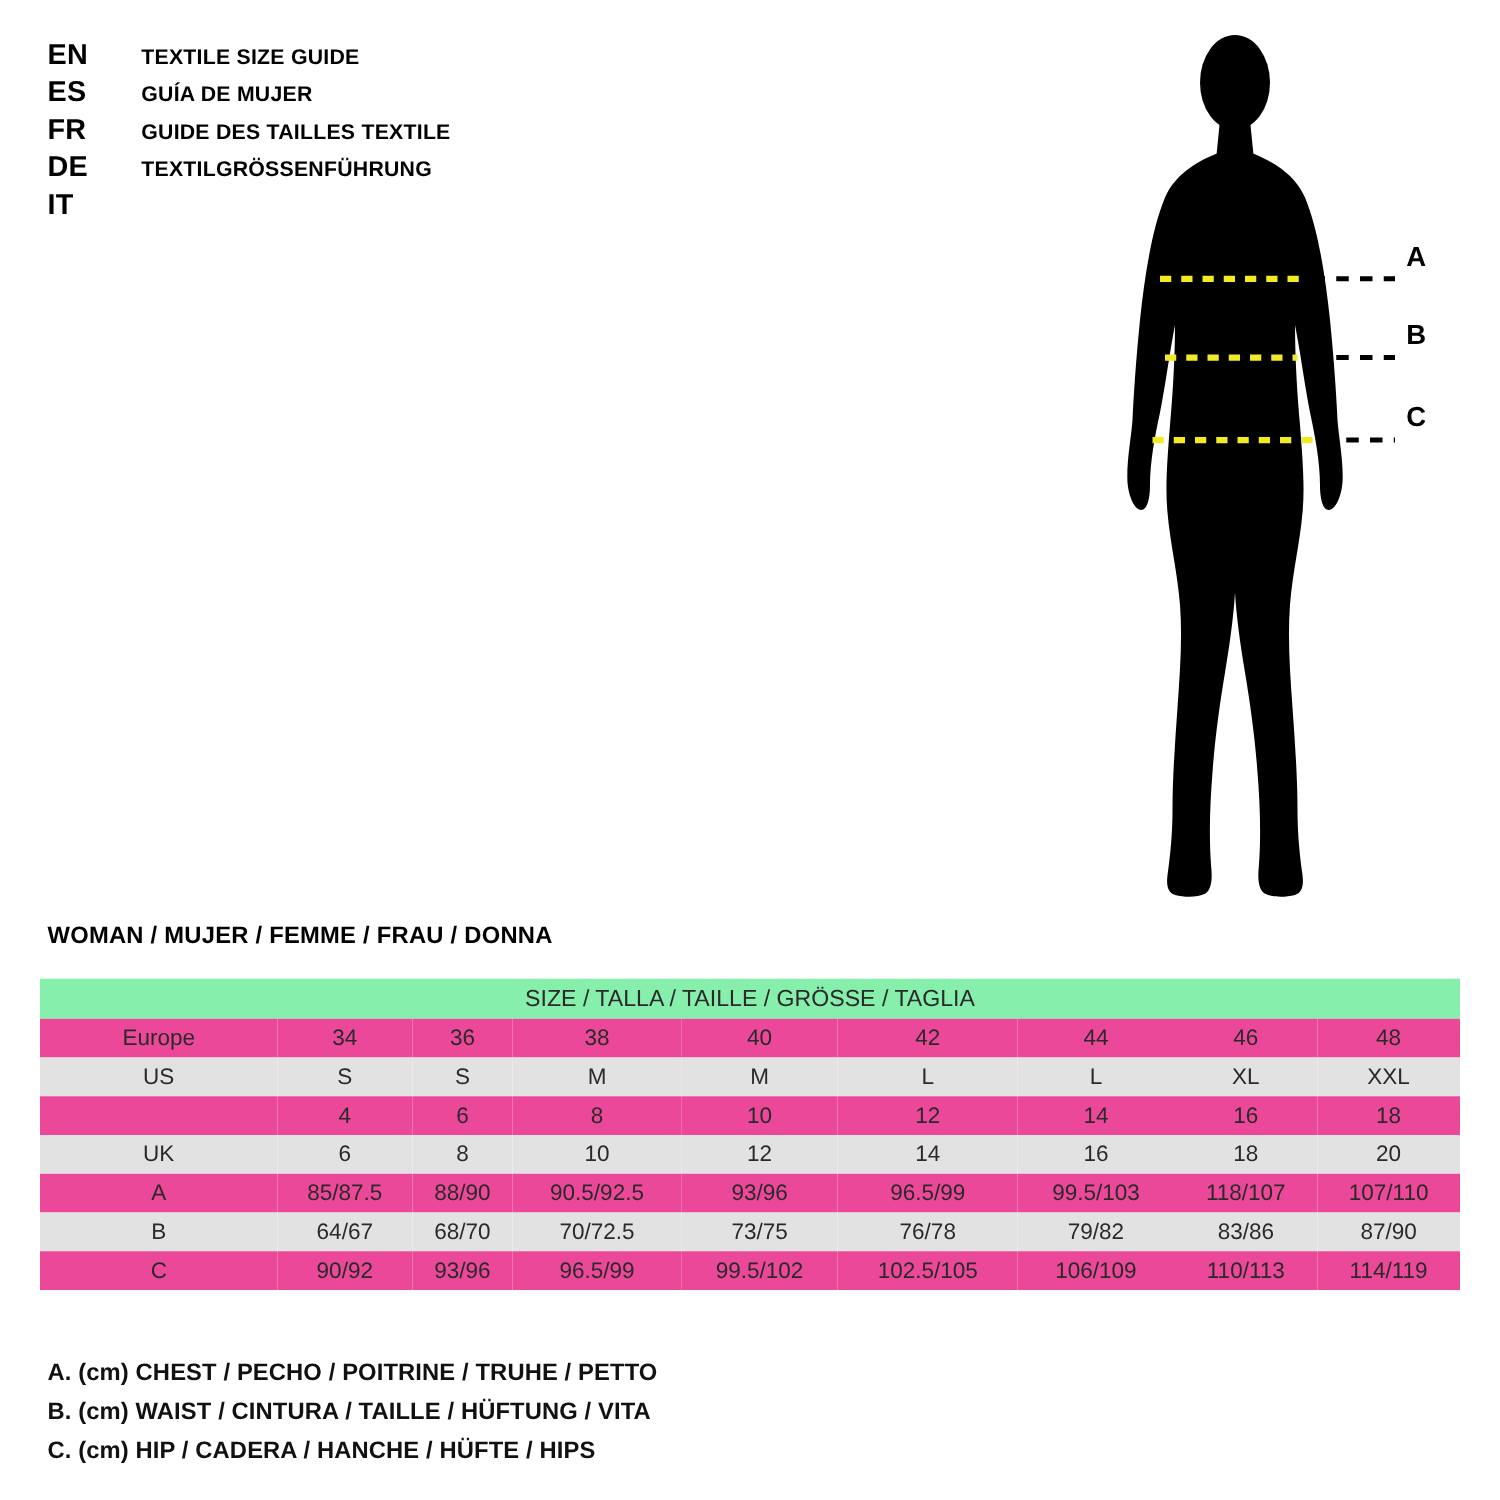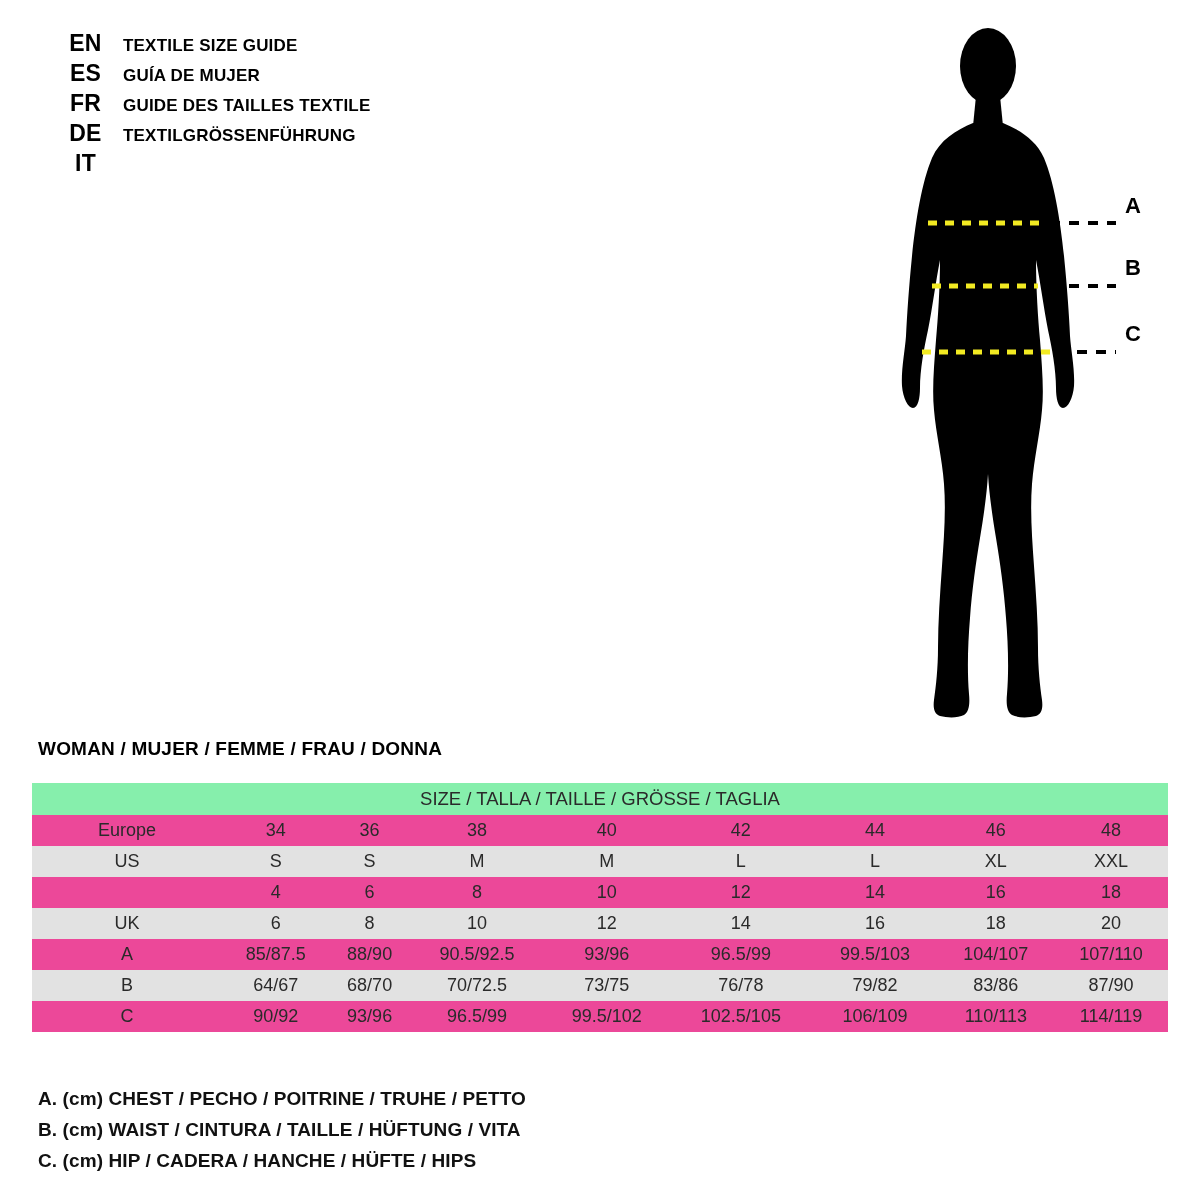--- a/index.html
+++ b/index.html
@@ -13,23 +13,22 @@
     font-family: "Liberation Sans", sans-serif;
     color: #000000;
     position: relative;
     overflow: hidden;
   }
 
   
   .lang-block {
     position: absolute;
     top: 30px;
-    left: 48px;
+    left: 38px;
     width: 620px;
-    text-align: center;
   }
   .lang-row {
     display: flex;
     align-items: baseline;
     margin-bottom: 3px;
   }
   .lang-code {
     width: 75px;
     font-size: 23px;
     font-weight: bold;
@@ -272,21 +271,21 @@
     </tr>
 
     <tr class="row-light">
       <td class="rowlabel">A</td>
       <td>85/87.5</td>
       <td>88/90</td>
       <td>90.5/92.5</td>
       <td>93/96</td>
       <td>96.5/99</td>
       <td>99.5/103</td>
-      <td>104/107</td>
+      <td>118/107</td>
       <td>107/110</td>
     </tr>
 
     <tr class="row-dark">
       <td class="rowlabel">B</td>
       <td>64/67</td>
       <td>68/70</td>
       <td>70/72.5</td>
       <td>73/75</td>
       <td>76/78</td>

